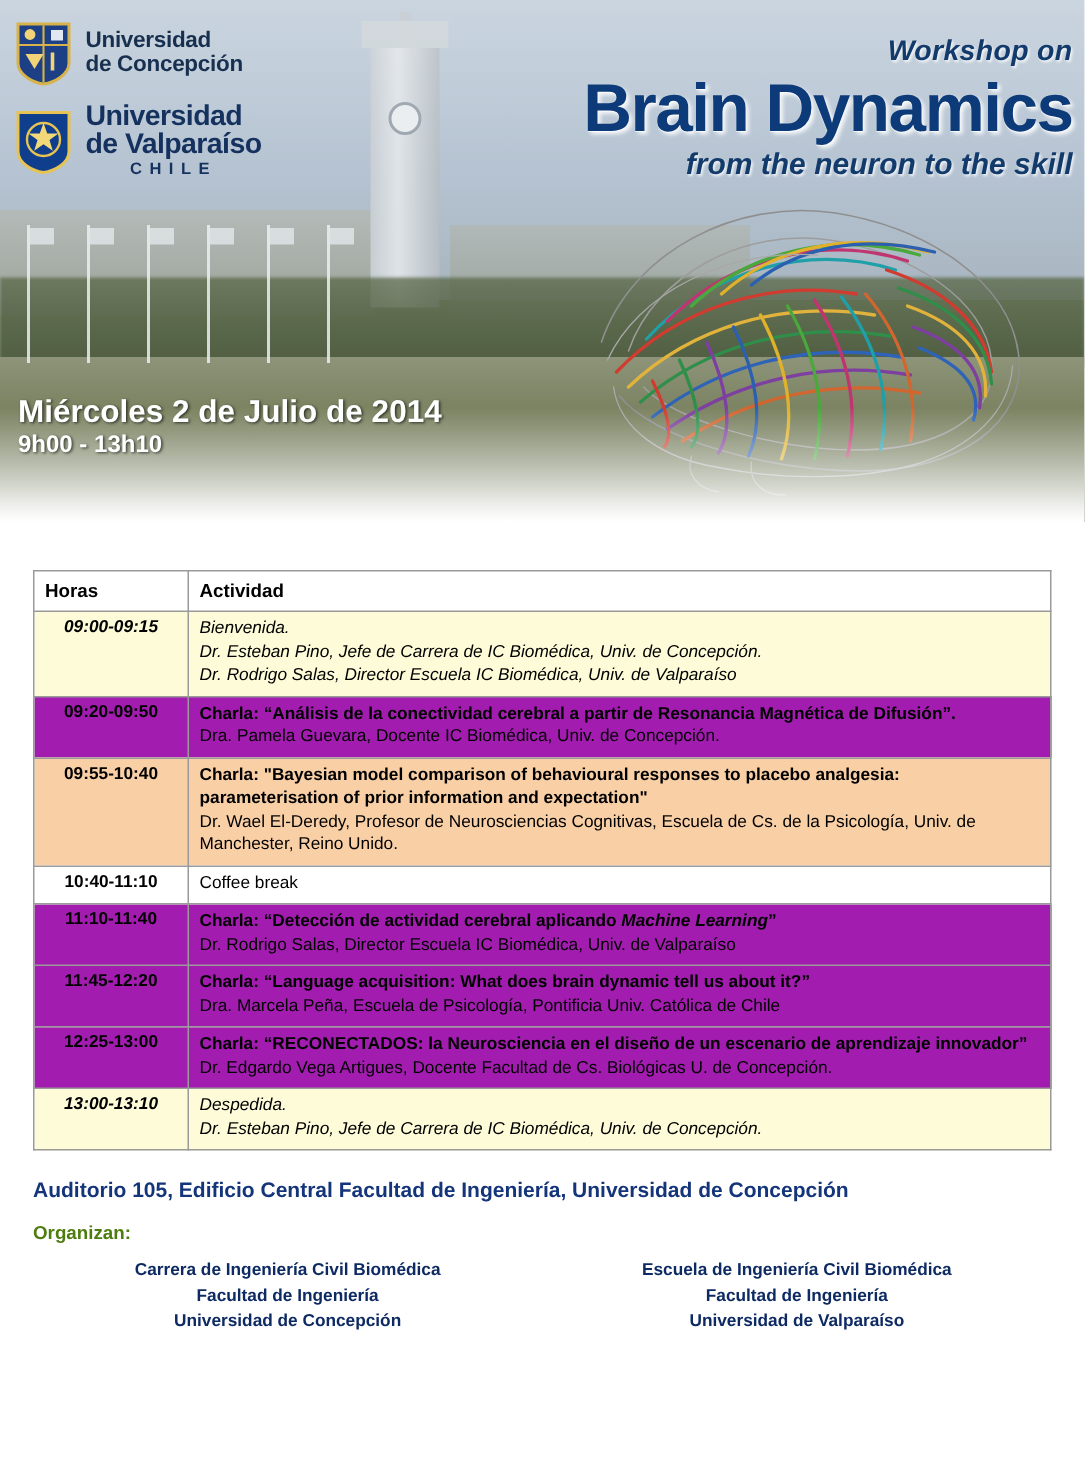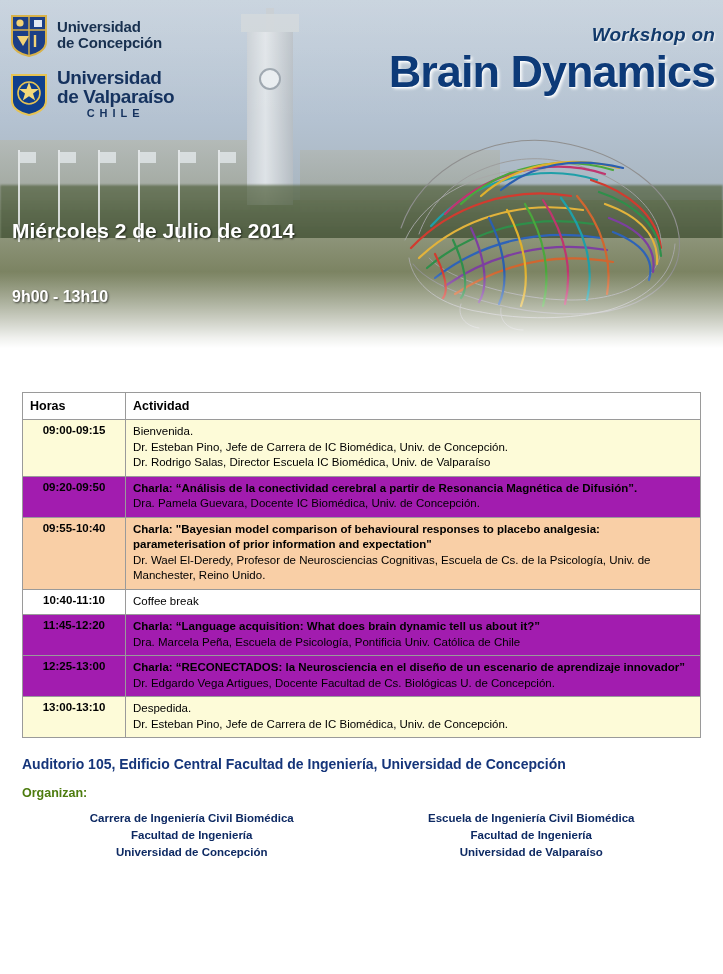--- a/index.html
+++ b/index.html
@@ -194,26 +194,25 @@
   }
   .date-line1 {
     font-size: 21px;
     font-weight: bold;
     line-height: 1.15;
   }
   .date-line2 {
     font-size: 16px;
     font-weight: bold;
     line-height: 1.2;
-    margin-top: 44px;
   }
 
   
   .table-wrap {
-    margin: 44px 22px 0 22px;
+    margin: 32px 22px 0 22px;
     width: 546px;
   }
   table.schedule {
     border-collapse: collapse;
     width: 679px;
     table-layout: fixed;
   }
   table.schedule th, table.schedule td {
     border: 1px solid #9a9a9a;
     vertical-align: top;
@@ -235,21 +234,21 @@
     font-weight: bold;
     padding-top: 6px;
     white-space: nowrap;
   }
   td.act {
     font-size: 11.5px;
     line-height: 1.35;
   }
   td.act .lead { font-weight: bold; }
   td.act .it { font-style: italic; }
-  .row-yellow td { background: #fdfbd8; }
+  .row-yellow td { background: #fdfbd8; font-style: italic; }
   .row-blue td { background: #a21caf; }
   .row-orange td { background: #f9cfa6; }
   .row-white td { background: #ffffff; }
 
   
   .venue {
     margin: 18px 22px 0 22px;
     font-size: 14px;
     font-weight: bold;
     color: #15357a;
@@ -377,20 +376,21 @@
         <span>Universidad</span><br>
         <span>de Valparaíso</span>
         <span class="chile">CHILE</span>
       </div>
     </div>
   </div>
 
   <div class="title-block">
     <div class="workshop-on">Workshop on</div>
     <div class="main-title">Brain Dynamics</div>
+    <div class="sub-title">from the neuron to the skill</div>
   </div>
 
   <div class="date-block">
     <div class="date-line1">Miércoles 2 de Julio de 2014</div>
     <div class="date-line2">9h00 - 13h10</div>
   </div>
 </div>
 
 <div class="table-wrap">
   <table class="schedule">
@@ -424,20 +424,27 @@
             <div>Dr. Wael El-Deredy, Profesor de Neurosciencias Cognitivas, Escuela de Cs. de la Psicología, Univ. de Manchester, Reino Unido.</div>
           </td>
         </tr>
         <tr class="row-white">
           <td class="col-horas">10:40-11:10</td>
           <td class="act">
             <div>Coffee break</div>
           </td>
         </tr>
         <tr class="row-blue">
+          <td class="col-horas">11:10-11:40</td>
+          <td class="act">
+            <div><span class="lead">Charla: “Detección de actividad cerebral aplicando </span><span class="lead it">Machine Learning</span><span class="lead">”</span></div>
+            <div>Dr. Rodrigo Salas, Director Escuela IC Biomédica, Univ. de Valparaíso</div>
+          </td>
+        </tr>
+        <tr class="row-blue">
           <td class="col-horas">11:45-12:20</td>
           <td class="act">
             <div><span class="lead">Charla: “Language acquisition: What does brain dynamic tell us about it?”</span></div>
             <div>Dra. Marcela Peña, Escuela de Psicología, Pontificia Univ. Católica de Chile</div>
           </td>
         </tr>
         <tr class="row-blue">
           <td class="col-horas">12:25-13:00</td>
           <td class="act">
             <div><span class="lead">Charla: “RECONECTADOS: la Neurosciencia en el diseño de un escenario de aprendizaje innovador”</span></div>

